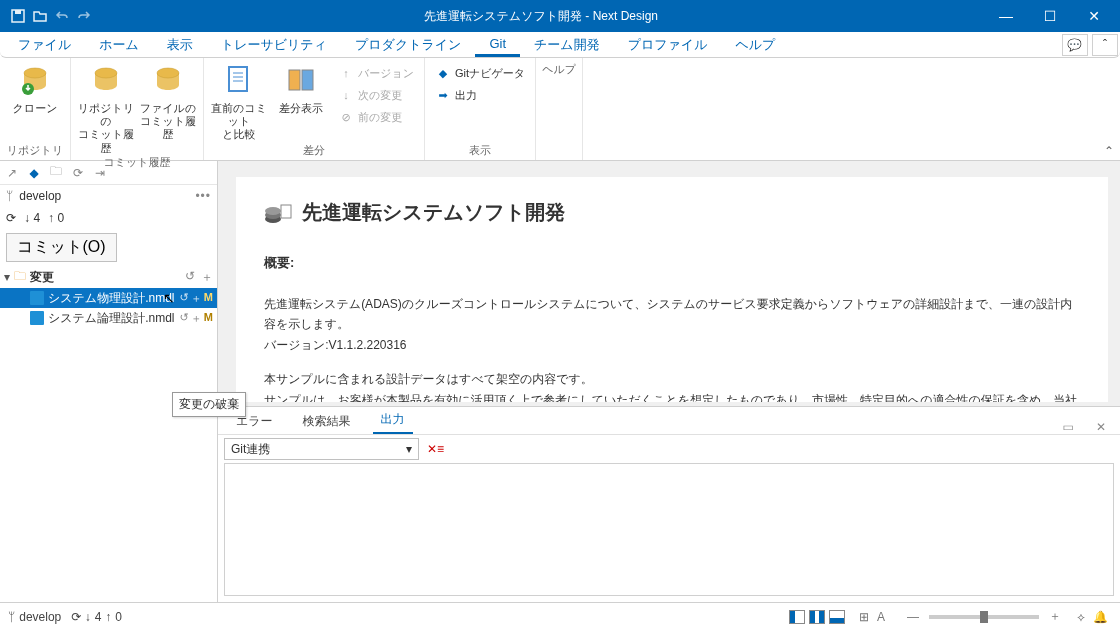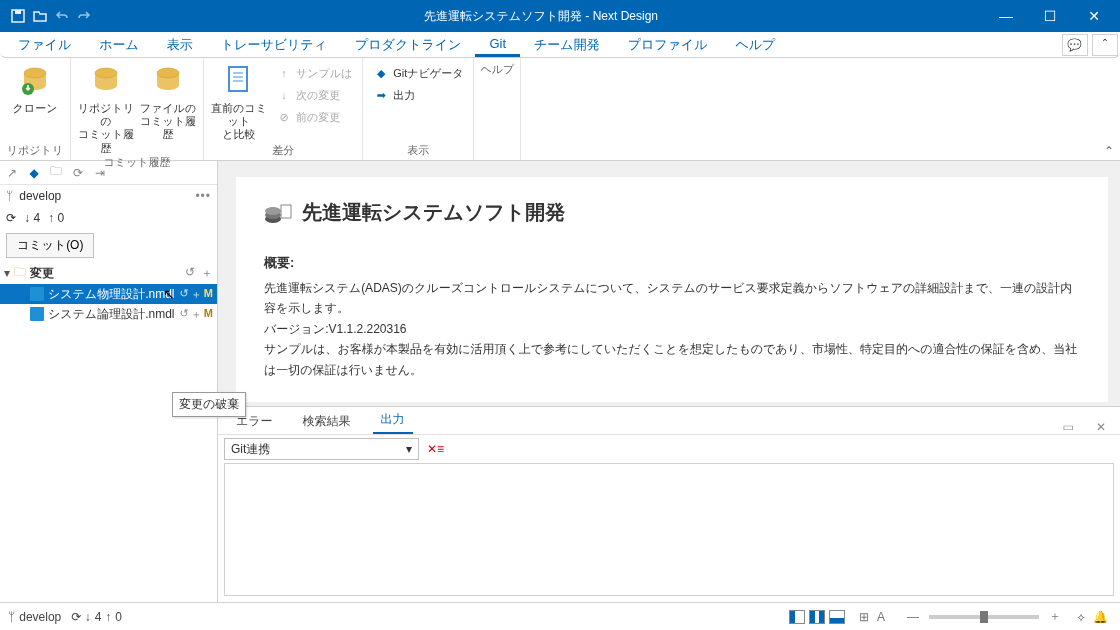--- a/index.html
+++ b/index.html
@@ -32,21 +32,21 @@
 .sb-toolbar { height: 24px; border-bottom: 1px solid #e6e6e6; display: flex; align-items: center; padding: 0 4px; gap: 6px; color: #888; }
 .sb-toolbar .ticon { width: 16px; height: 16px; cursor: pointer; display: flex; align-items: center; justify-content: center; font-size: 12px; }
 .sb-toolbar .ticon.active { color: #0066b3; }
 .branch-row { height: 22px; display: flex; align-items: center; padding: 0 6px; gap: 6px; }
 .branch-row .branch-icon { color: #666; }
 .branch-row .bname { flex: 1; font-size: 12px; }
 .branch-row .dots { color: #888; cursor: pointer; letter-spacing: 1px; }
 .sync-row { height: 22px; display: flex; align-items: center; padding: 0 6px; gap: 8px; font-size: 12px; color: #333; }
 .commit-msg { margin: 2px 4px; height: 48px; border: 1px solid #d0d0d0; padding: 4px; color: #aaa; font-size: 12px; resize: none; outline: none; }
 .commit-btn-row { padding: 4px 6px; }
-.commit-btn { border: 1px solid #c0c0c0; background: #f7f7f7; padding: 3px 10px; font-size: 12px; cursor: pointer; }
+.commit-btn { border: 1px solid #c0c0c0; background: #f7f7f7; padding: 3px 10px; font-size: 16px; cursor: pointer; }
 .changes-header { height: 22px; display: flex; align-items: center; padding: 0 4px; gap: 4px; font-size: 12px; }
 .changes-header .expand { color: #555; cursor: pointer; }
 .changes-header .folder { color: #e8a33d; }
 .changes-header .txt { flex: 1; font-weight: bold; }
 .changes-header .acts { display: flex; gap: 6px; color: #888; }
 .changes-header .acts span { cursor: pointer; }
 .file-row { height: 20px; display: flex; align-items: center; padding-left: 30px; font-size: 12px; gap: 4px; position: relative; }
 .file-row.selected { background: #0a74c4; color: #fff; }
 .file-row .ficon { width: 14px; height: 14px; background: #1e90d6; display: inline-block; border-radius: 1px; position: relative; }
 .file-row .fname { flex: 1; overflow: hidden; white-space: nowrap; }
@@ -56,21 +56,21 @@
 .file-row .status .m { color: #b08000; font-weight: bold; }
 .file-row.selected .status .m { color: #ffdb6b; }
 .cursor-overlay { position: absolute; left: 163px; top: 2px; font-size: 14px; color: #000; pointer-events: none; z-index: 10; }
 .tooltip { position: absolute; left: 172px; top: 392px; background: #fff; border: 1px solid #999; padding: 3px 6px; font-size: 12px; z-index: 99; box-shadow: 1px 1px 2px rgba(0,0,0,0.15); }
 .content-area { flex: 1; display: flex; flex-direction: column; background: #f0f0f0; }
 .doc-scroll { flex: 1; padding: 16px 12px 0 18px; overflow: hidden; position: relative; }
 .doc { background: #fff; height: 100%; padding: 22px 28px; overflow: hidden; }
 .doc-title-row { display: flex; align-items: center; gap: 10px; margin-bottom: 28px; }
 .doc-title-icon { width: 28px; height: 22px; }
 .doc-title { font-size: 20px; font-weight: bold; }
-.doc-sec { font-size: 13px; font-weight: bold; margin-bottom: 6px; }
+.doc-sec { font-size: 13px; font-weight: bold; margin-bottom: 22px; }
 .doc-p { font-size: 12px; line-height: 1.7; color: #333; }
 .splitter-h { height: 4px; background: #f0f0f0; cursor: ns-resize; }
 .bottom-panel { height: 196px; background: #fff; display: flex; flex-direction: column; border-top: 1px solid #d0d0d0; }
 .bp-tabs { height: 28px; display: flex; align-items: flex-end; padding: 0 10px; gap: 14px; border-bottom: 1px solid #e0e0e0; }
 .bp-tab { padding: 6px 8px 4px 8px; font-size: 12px; color: #444; cursor: pointer; }
 .bp-tab.active { border-bottom: 2px solid #0066b3; color: #0066b3; }
 .bp-tabs .tspacer { flex: 1; }
 .bp-icon { color: #888; cursor: pointer; padding: 0 4px; }
 .bp-toolbar { height: 28px; display: flex; align-items: center; padding: 0 6px; gap: 8px; }
 .bp-select { width: 195px; height: 22px; border: 1px solid #c0c0c0; display: flex; align-items: center; padding: 0 6px; justify-content: space-between; background: #fff; cursor: pointer; font-size: 12px; }
@@ -193,24 +193,33 @@
           <div class="icon">
             <svg width="32" height="32" viewBox="0 0 32 32">
               <rect x="6" y="3" width="18" height="24" fill="#fff" stroke="#4a8fd4" stroke-width="2"></rect>
               <line x1="10" y1="9" x2="20" y2="9" stroke="#4a8fd4"></line>
               <line x1="10" y1="13" x2="20" y2="13" stroke="#4a8fd4"></line>
               <line x1="10" y1="17" x2="20" y2="17" stroke="#4a8fd4"></line>
             </svg>
           </div>
           <div class="lbl">直前のコミット<br>と比較</div>
         </div>
+        <div class="rbtn-big">
+          <div class="icon">
+            <svg width="32" height="32" viewBox="0 0 32 32">
+              <rect x="4" y="6" width="11" height="20" fill="#f0b050" stroke="#888"></rect>
+              <rect x="17" y="6" width="11" height="20" fill="#6aa8e0" stroke="#888"></rect>
+            </svg>
+          </div>
+          <div class="lbl">差分表示</div>
+        </div>
         <div style="display: flex; flex-direction: column;">
           <div class="rbtn-small disabled">
             <span class="sicon">↑</span>
-            <span>サンプルは</span>
+            <span>バージョン</span>
           </div>
           <div class="rbtn-small disabled">
             <span class="sicon">↓</span>
             <span>次の変更</span>
           </div>
           <div class="rbtn-small disabled">
             <span class="sicon">⊘</span>
             <span>前の変更</span>
           </div>
         </div>
@@ -306,20 +315,21 @@
                 <ellipse cx="9" cy="13" rx="8" ry="4" fill="#777"></ellipse>
                 <ellipse cx="9" cy="9" rx="8" ry="4" fill="#999"></ellipse>
                 <rect x="17" y="3" width="10" height="13" fill="#fff" stroke="#888"></rect>
               </svg>
             </span>
           <span class="doc-title">先進運転システムソフト開発</span>
         </div>
         <div class="doc-sec">概要:</div>
         <div class="doc-p">先進運転システム(ADAS)のクルーズコントロールシステムについて、システムのサービス要求定義からソフトウェアの詳細設計まで、一連の設計内容を示します。</div>
         <div class="doc-p">バージョン:V1.1.2.220316</div>
+        <div class="doc-p" style="margin-top:14px">本サンプルに含まれる設計データはすべて架空の内容です。</div>
         <div class="doc-p">サンプルは、お客様が本製品を有効に活用頂く上で参考にしていただくことを想定したものであり、市場性、特定目的への適合性の保証を含め、当社は一切の保証は行いません。</div>
       </div>
     </div>
     <div class="splitter-h"></div>
     <div class="bottom-panel">
       <div class="bp-tabs" id="bp-tabs">
         <div class="bp-tab">エラー</div>
           <div class="bp-tab">検索結果</div>
           <div class="bp-tab active">出力</div>
           <div class="tspacer"></div>

